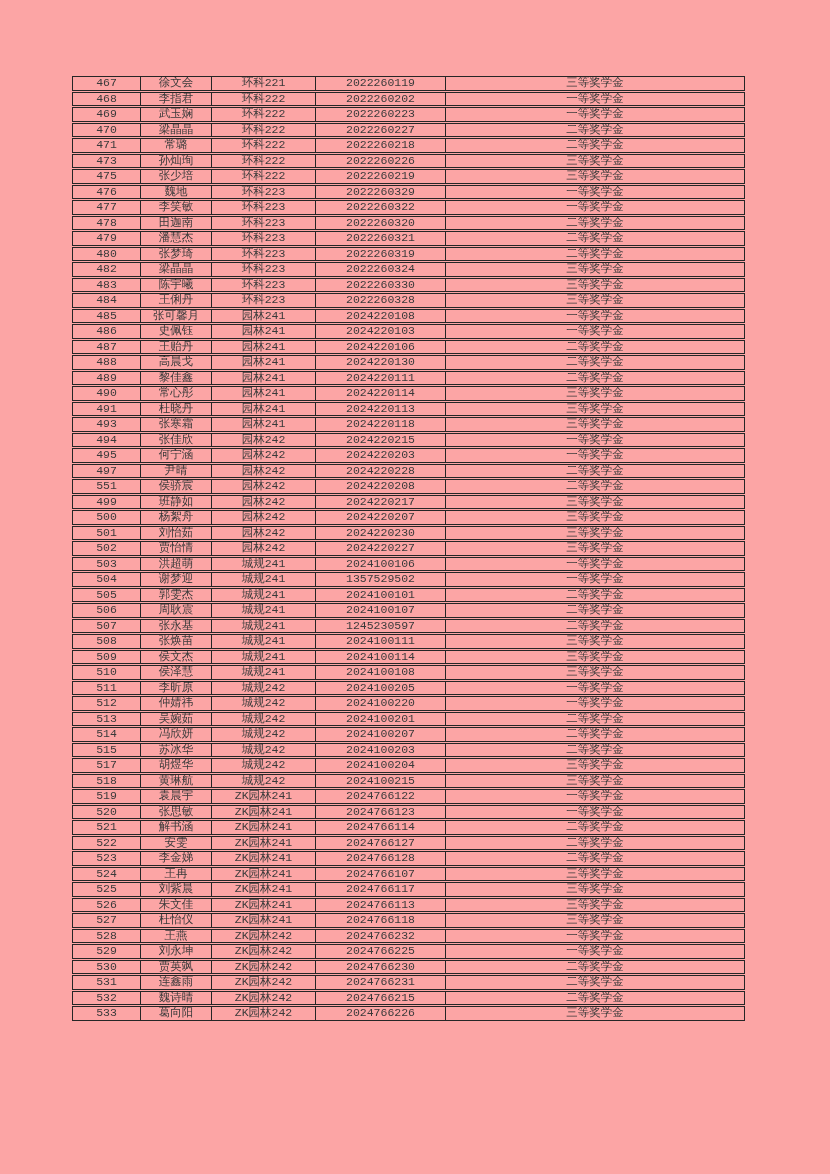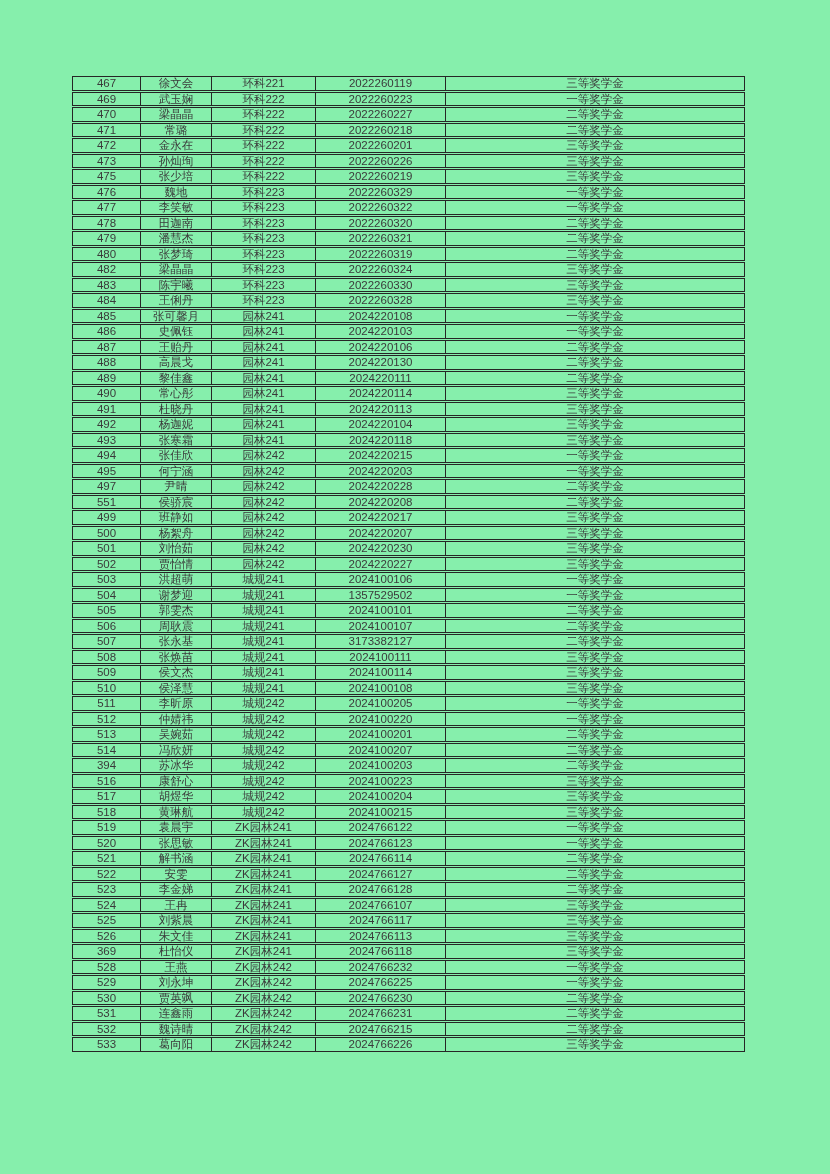--- a/index.html
+++ b/index.html
@@ -1,24 +1,24 @@
 <!DOCTYPE html>
 <html><head>
 <meta charset="utf-8">
 <style>
   * { margin: 0; padding: 0; box-sizing: border-box; }
   html, body { background: #e8e8e8; }
   .page {
     position: relative;
     width: 830px;
     height: 1174px;
-    background: #86efac;
+    background: #fca5a5;
     margin: 0 auto;
     overflow: hidden;
-    font-family: Liberation Sans, sans-serif;
+    font-family: Liberation Mono, monospace;
   }
   table.roster {
     position: absolute;
     left: 72px;
     top: 75px;
     width: 673px;
     table-layout: fixed;
     border-collapse: separate;
     border-spacing: 0 1px;
   }
@@ -58,20 +58,27 @@
     </colgroup>
     <tbody>
         <tr>
           <td>467</td>
           <td>徐文会</td>
           <td>环科221</td>
           <td>2022260119</td>
           <td>三等奖学金</td>
         </tr>
         <tr>
+          <td>468</td>
+          <td>李指君</td>
+          <td>环科222</td>
+          <td>2022260202</td>
+          <td>一等奖学金</td>
+        </tr>
+        <tr>
           <td>469</td>
           <td>武玉娴</td>
           <td>环科222</td>
           <td>2022260223</td>
           <td>一等奖学金</td>
         </tr>
         <tr>
           <td>470</td>
           <td>梁晶晶</td>
           <td>环科222</td>
@@ -79,27 +86,20 @@
           <td>二等奖学金</td>
         </tr>
         <tr>
           <td>471</td>
           <td>常璐</td>
           <td>环科222</td>
           <td>2022260218</td>
           <td>二等奖学金</td>
         </tr>
         <tr>
-          <td>472</td>
-          <td>金永在</td>
-          <td>环科222</td>
-          <td>2022260201</td>
-          <td>三等奖学金</td>
-        </tr>
-        <tr>
           <td>473</td>
           <td>孙灿珣</td>
           <td>环科222</td>
           <td>2022260226</td>
           <td>三等奖学金</td>
         </tr>
         <tr>
           <td>475</td>
           <td>张少培</td>
           <td>环科222</td>
@@ -205,27 +205,20 @@
           <td>三等奖学金</td>
         </tr>
         <tr>
           <td>491</td>
           <td>杜晓丹</td>
           <td>园林241</td>
           <td>2024220113</td>
           <td>三等奖学金</td>
         </tr>
         <tr>
-          <td>492</td>
-          <td>杨迦妮</td>
-          <td>园林241</td>
-          <td>2024220104</td>
-          <td>三等奖学金</td>
-        </tr>
-        <tr>
           <td>493</td>
           <td>张寒霜</td>
           <td>园林241</td>
           <td>2024220118</td>
           <td>三等奖学金</td>
         </tr>
         <tr>
           <td>494</td>
           <td>张佳欣</td>
           <td>园林242</td>
@@ -306,21 +299,21 @@
           <td>506</td>
           <td>周耿震</td>
           <td>城规241</td>
           <td>2024100107</td>
           <td>二等奖学金</td>
         </tr>
         <tr>
           <td>507</td>
           <td>张永基</td>
           <td>城规241</td>
-          <td>3173382127</td>
+          <td>1245230597</td>
           <td>二等奖学金</td>
         </tr>
         <tr>
           <td>508</td>
           <td>张焕苗</td>
           <td>城规241</td>
           <td>2024100111</td>
           <td>三等奖学金</td>
         </tr>
         <tr>
@@ -359,32 +352,25 @@
           <td>二等奖学金</td>
         </tr>
         <tr>
           <td>514</td>
           <td>冯欣妍</td>
           <td>城规242</td>
           <td>2024100207</td>
           <td>二等奖学金</td>
         </tr>
         <tr>
-          <td>394</td>
+          <td>515</td>
           <td>苏冰华</td>
           <td>城规242</td>
           <td>2024100203</td>
           <td>二等奖学金</td>
-        </tr>
-        <tr>
-          <td>516</td>
-          <td>康舒心</td>
-          <td>城规242</td>
-          <td>2024100223</td>
-          <td>三等奖学金</td>
         </tr>
         <tr>
           <td>517</td>
           <td>胡煜华</td>
           <td>城规242</td>
           <td>2024100204</td>
           <td>三等奖学金</td>
         </tr>
         <tr>
           <td>518</td>
@@ -443,21 +429,21 @@
           <td>三等奖学金</td>
         </tr>
         <tr>
           <td>526</td>
           <td>朱文佳</td>
           <td>ZK园林241</td>
           <td>2024766113</td>
           <td>三等奖学金</td>
         </tr>
         <tr>
-          <td>369</td>
+          <td>527</td>
           <td>杜怡仪</td>
           <td>ZK园林241</td>
           <td>2024766118</td>
           <td>三等奖学金</td>
         </tr>
         <tr>
           <td>528</td>
           <td>王燕</td>
           <td>ZK园林242</td>
           <td>2024766232</td>

